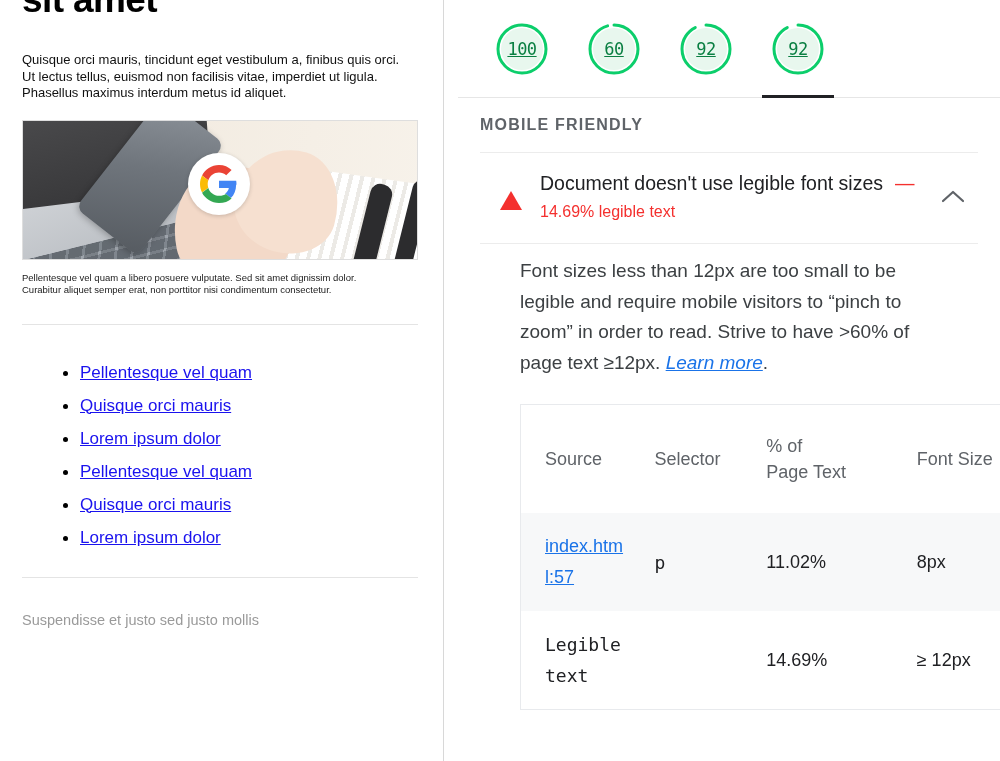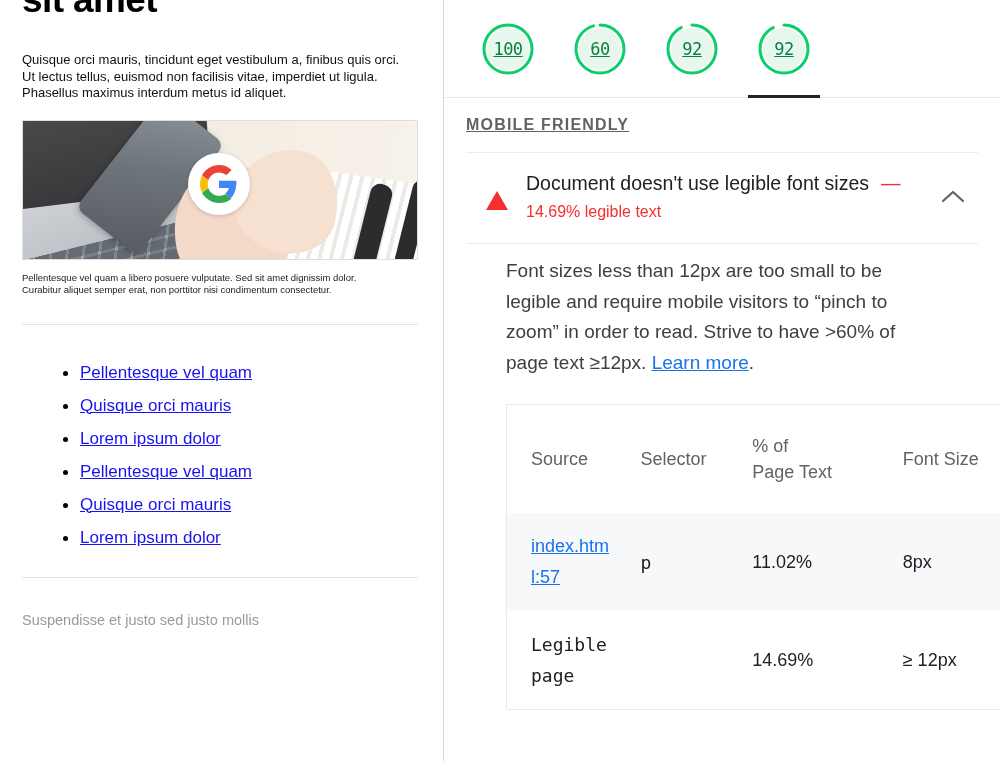--- a/index.html
+++ b/index.html
@@ -8,20 +8,21 @@
     width: 1000px; height: 761px;
     overflow: hidden;
     background: #ffffff;
     font-family: "Liberation Sans", sans-serif;
   }
   .screen {
     position: relative;
     width: 1000px; height: 572px;
     display: flex;
     background: #fff;
+    gap: 14px;
   }
 
   
   .page-pane {
     width: 444px;
     height: 761px;
     position: relative;
     overflow: hidden;
     background: #fff;
     border-right: 1px solid #d8d8d8;
@@ -231,21 +232,20 @@
     letter-spacing: -0.5px;
     text-decoration: underline;
   }
 
   .section-title {
     font-size: 16px;
     letter-spacing: 1.2px;
     color: #5f6368;
     font-weight: bold;
     padding: 18px 0 0 22px;
-    text-decoration: underline;
   }
   .rule { border: 0; border-top: 1px solid #ececec; margin: 18px 22px 0 22px; }
 
   .audit-head {
     display: flex;
     align-items: flex-start;
     padding: 16px 22px 16px 22px;
     position: relative;
   }
   .warn-tri {
@@ -278,20 +278,21 @@
   .audit-desc {
     font-size: 19px;
     line-height: 30.5px;
     color: #3c4043;
     padding: 12px 16px 0 62px;
     max-width: 480px;
   }
   .audit-desc a {
     color: #1a73e8;
     text-decoration: underline;
+    font-style: italic;
   }
 
   .table-wrap {
     margin: 26px 0 0 62px;
     width: 520px;
     border: 1px solid #e8eaed;
     border-right: 0;
     background: #fff;
     overflow: hidden;
   }
@@ -484,21 +485,21 @@
         <tbody>
           <tr class="zebra">
             <td class="src">
               <a href="#">index.html:57</a>
             </td>
             <td class="sel">p</td>
             <td>11.02%</td>
             <td>8px</td>
           </tr>
           <tr>
-            <td class="mono">Legible page</td>
+            <td class="mono">Legible text</td>
             <td class="sel"></td>
             <td>14.69%</td>
             <td>≥ 12px</td>
           </tr>
         </tbody>
       </table>
     </div>
 
   </div>
 </div>

